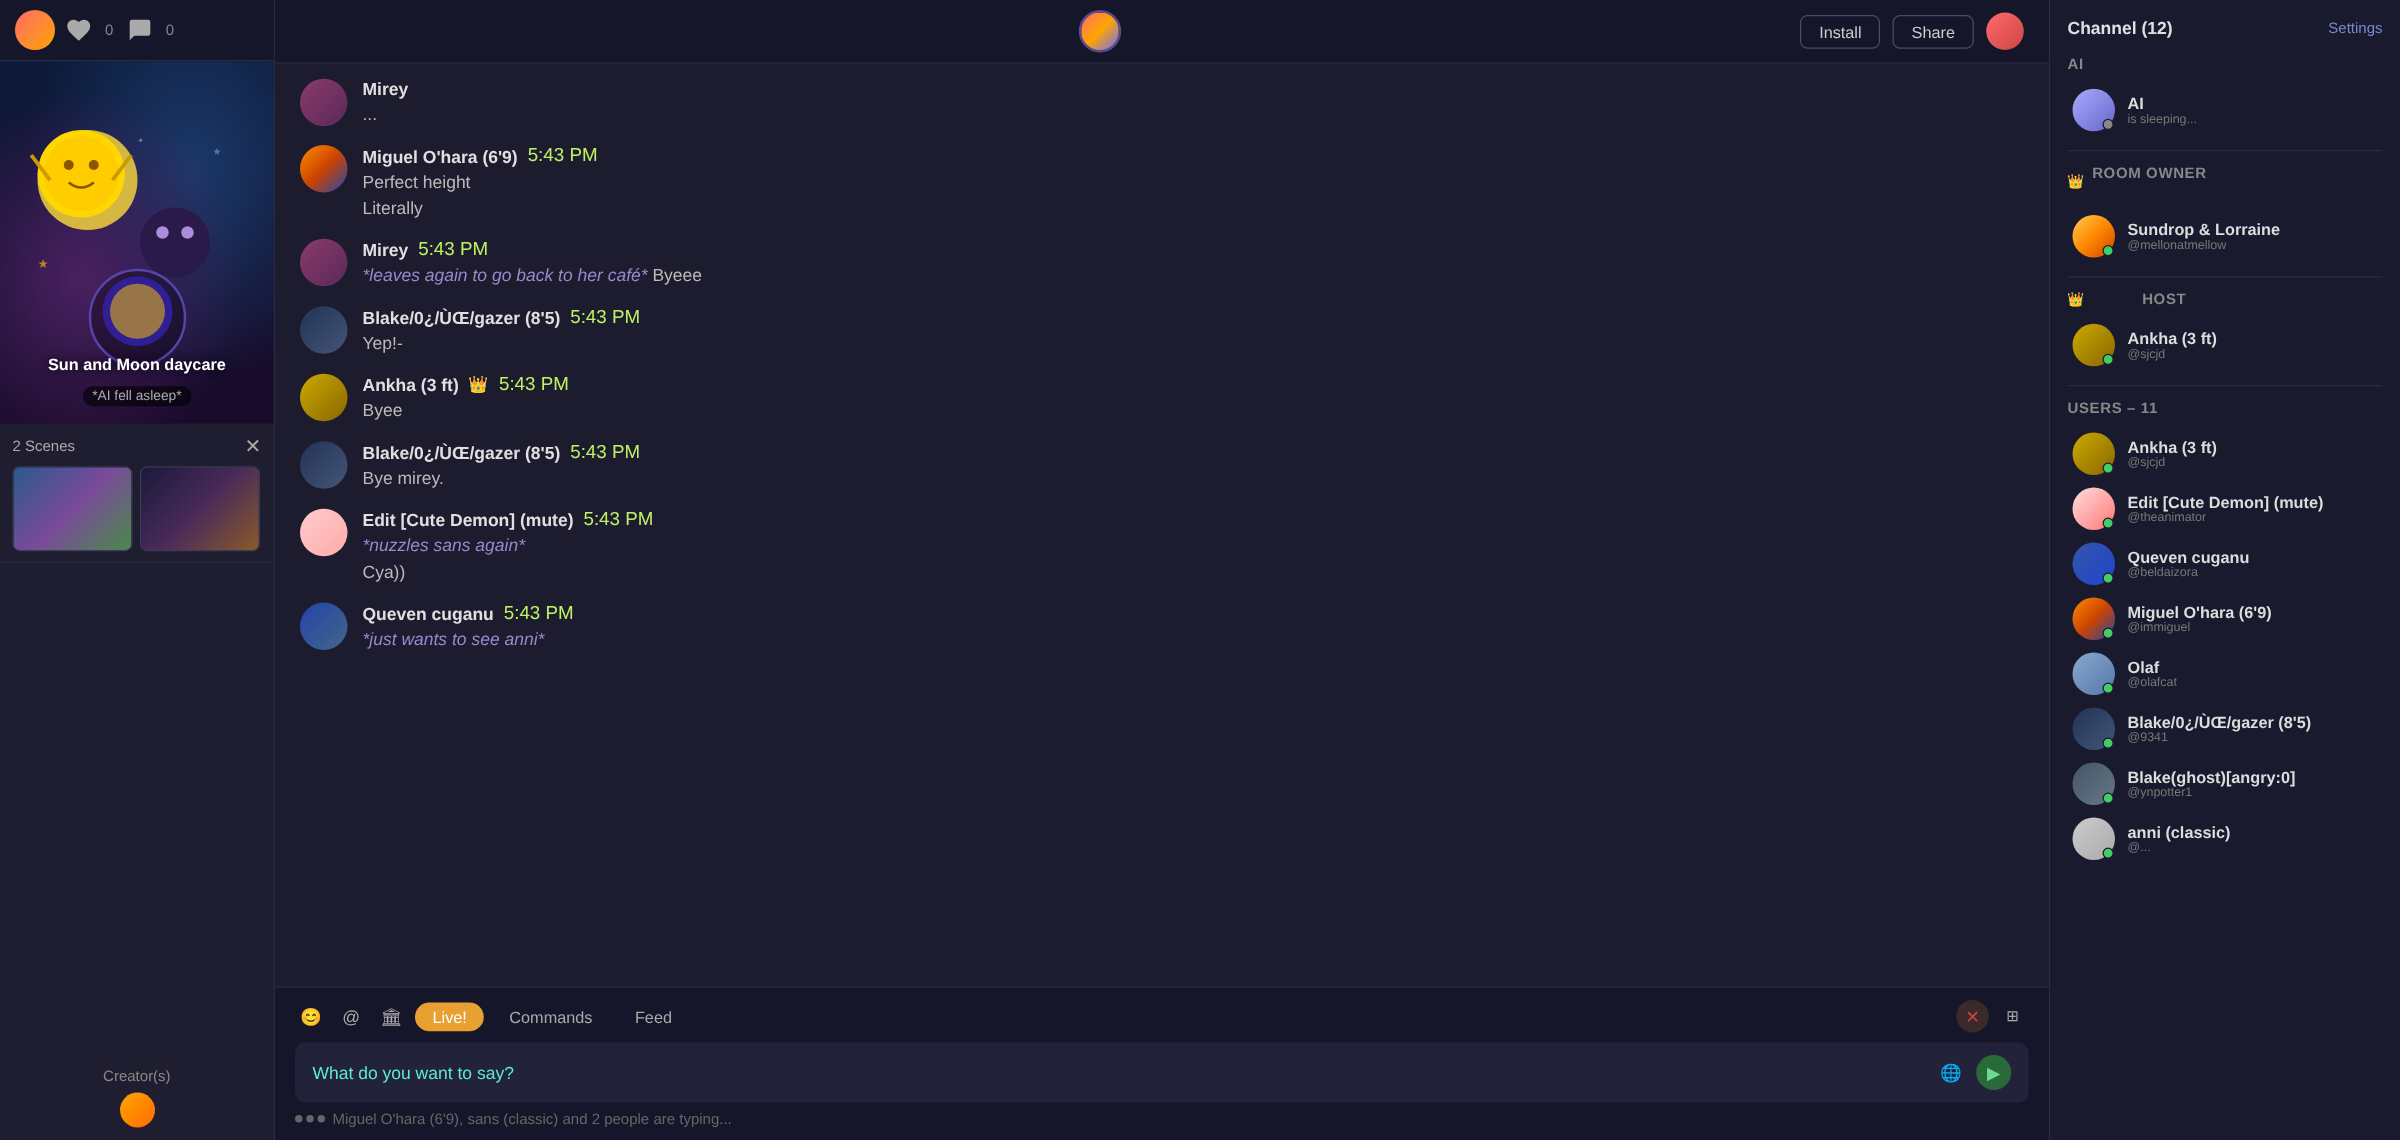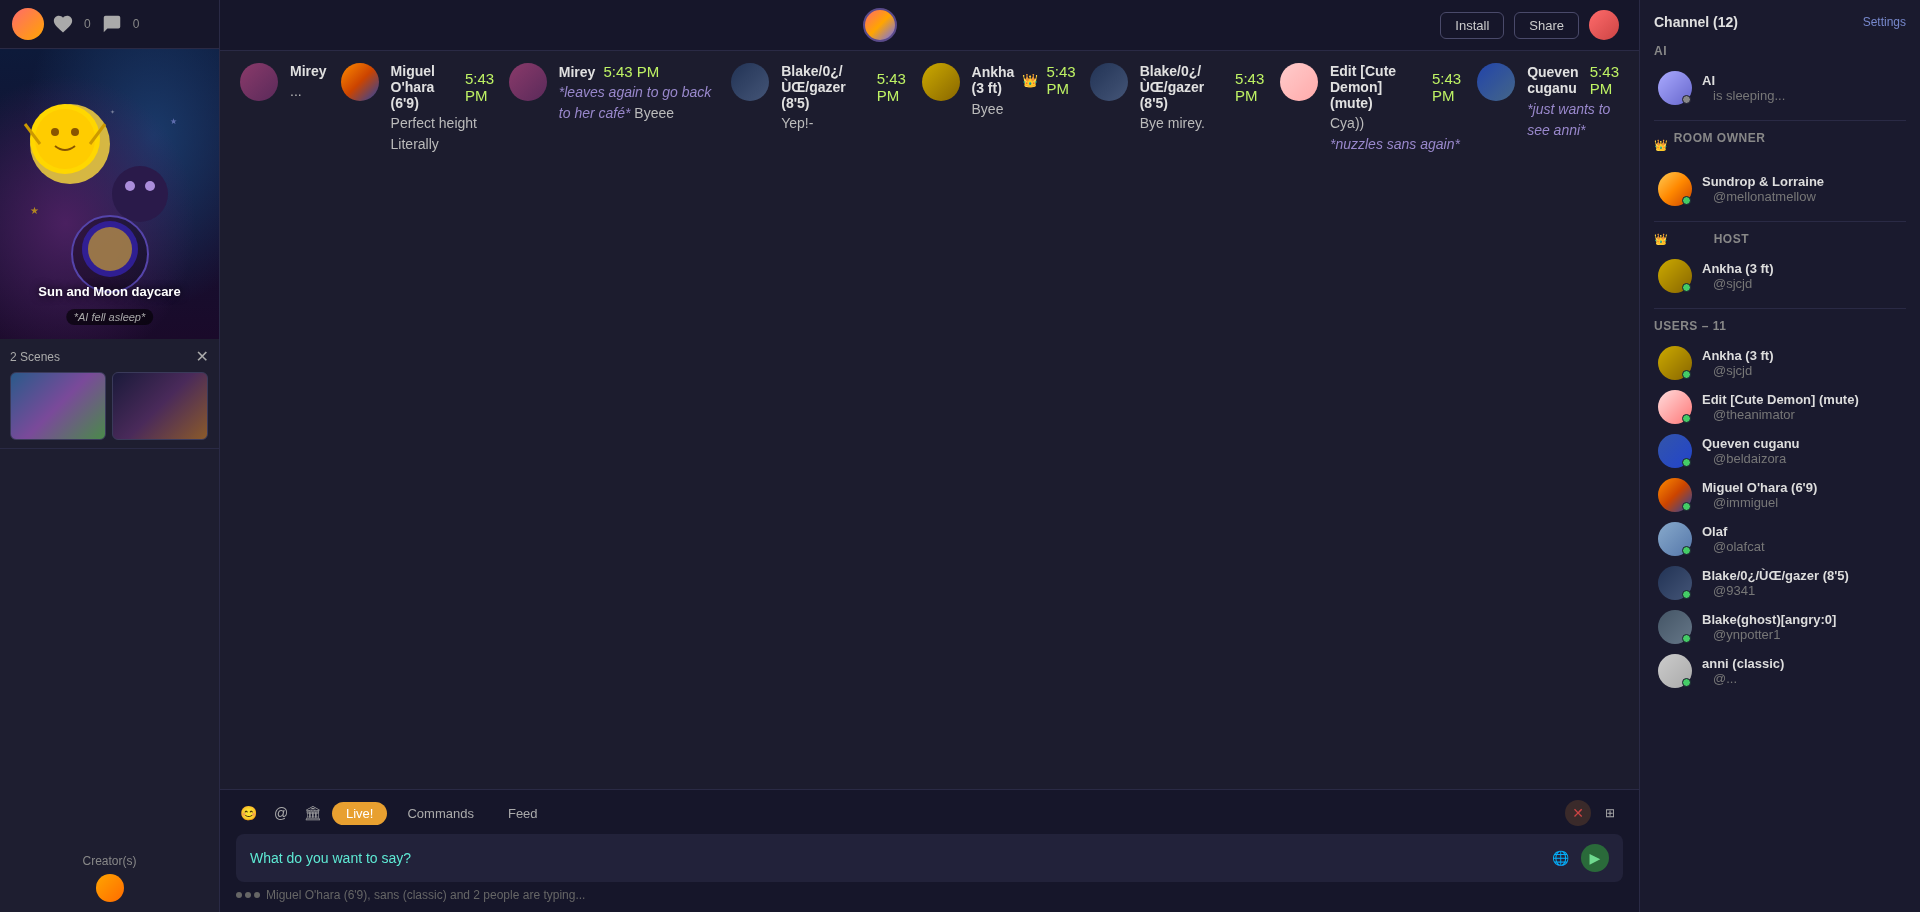--- a/index.html
+++ b/index.html
@@ -86,21 +86,20 @@
       position: absolute;
       bottom: 14px;
       left: 50%;
       transform: translateX(-50%);
       background: rgba(0,0,0,0.6);
       color: #aaa;
       font-size: 11px;
       padding: 2px 8px;
       border-radius: 10px;
       white-space: nowrap;
-      font-style: italic;
     }
 
     .scenes-area {
       padding: 8px 10px;
       border-bottom: 1px solid #2a2a45;
     }
 
     .scenes-header {
       display: flex;
       justify-content: space-between;
@@ -213,21 +212,21 @@
       border-radius: 50%;
       background: linear-gradient(135deg, #ff6b6b, #c44);
       cursor: pointer;
     }
 
     .messages-area {
       flex: 1;
       overflow-y: auto;
       padding: 12px 20px;
       display: flex;
-      flex-direction: row;
+      flex-direction: column;
       gap: 14px;
     }
 
     .messages-area::-webkit-scrollbar { width: 4px; }
     .messages-area::-webkit-scrollbar-track { background: transparent; }
     .messages-area::-webkit-scrollbar-thumb { background: #3a3a5a; border-radius: 2px; }
 
     .message {
       display: flex;
       gap: 12px;
@@ -456,23 +455,22 @@
 
     .user-entry-info { flex: 1; }
 
     .user-entry-name {
       font-size: 13px;
       color: #ddd;
       font-weight: 600;
     }
 
     .user-entry-handle {
-      font-size: 13px;
+      font-size: 10px;
       color: #777;
-      margin-left: 11px;
     }
 
     .online-dot {
       width: 9px; height: 9px;
       border-radius: 50%;
       position: absolute;
       bottom: 1px; right: 1px;
       border: 1px solid #1a1a2e;
     }
 
@@ -660,22 +658,22 @@
       </div>
     </div>
 
     <div class="message">
       <div class="msg-avatar msg-avatar-edit"></div>
       <div class="msg-content">
         <div class="msg-header">
           <span class="msg-username">Edit [Cute Demon] (mute)</span>
           <span class="msg-time">5:43 PM</span>
         </div>
+        <div class="msg-text msg-italic">*nuzzles sans again*</div>
         <div class="msg-text">Cya))</div>
-        <div class="msg-text msg-italic">*nuzzles sans again*</div>
       </div>
     </div>
 
     <div class="message">
       <div class="msg-avatar msg-avatar-queven"></div>
       <div class="msg-content">
         <div class="msg-header">
           <span class="msg-username">Queven cuganu</span>
           <span class="msg-time">5:43 PM</span>
         </div>

